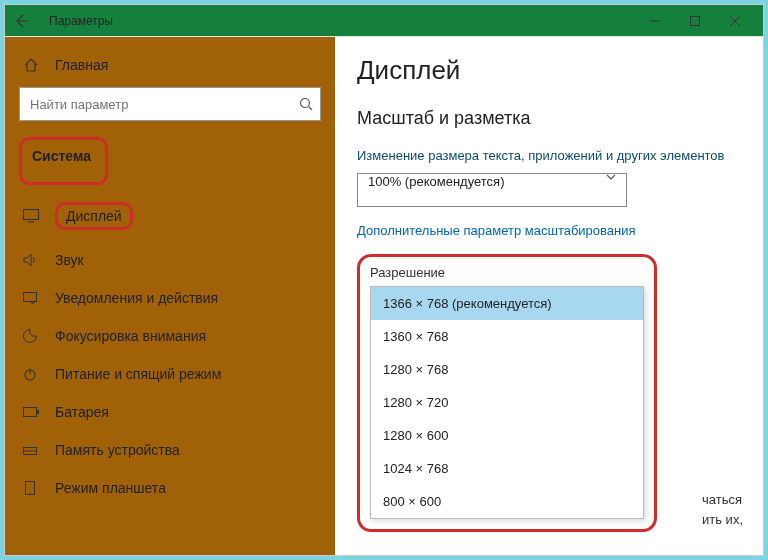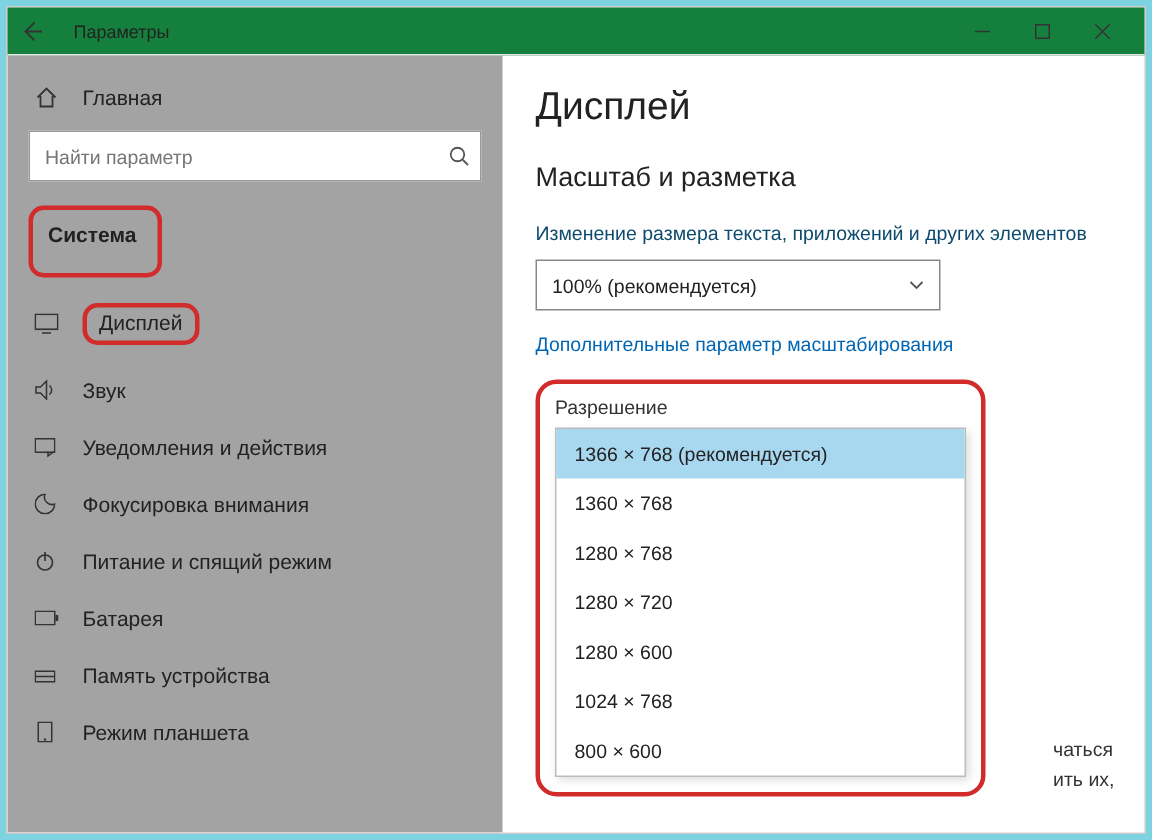--- a/index.html
+++ b/index.html
@@ -4,40 +4,40 @@
 <style>
   * { box-sizing: border-box; margin: 0; padding: 0; font-family: "Segoe UI", Tahoma, sans-serif; }
   body { width: 768px; height: 560px; background: #7dd3e0; padding: 4px; overflow: hidden; }
   .window { width: 100%; height: 100%; background: #fff; display: flex; flex-direction: column; border: 1px solid #ccc; }
   .titlebar { height: 32px; display: flex; align-items: center; padding: 0 8px; background: #15803d; border-bottom: 1px solid #e5e5e5; }
   .titlebar .back { width: 32px; text-align: center; font-size: 16px; color: #333; cursor: pointer; }
   .titlebar .title { font-size: 12px; color: #222; flex: 0 0 auto; margin-left: 4px; }
   .titlebar .spacer { flex: 1; }
   .win-btn { width: 40px; height: 100%; display: flex; align-items: center; justify-content: center; font-size: 12px; color: #555; cursor: pointer; }
   .content { flex: 1; display: flex; overflow: hidden; }
-  .sidebar { width: 330px; background: #a3a3a3; padding: 14px 14px 16px 14px; overflow: hidden; }
+  .sidebar { width: 330px; background: #a16207; padding: 14px 14px 16px 14px; overflow: hidden; }
   .home-row { display: flex; align-items: center; gap: 14px; padding: 6px 4px 14px 4px; cursor: pointer; }
   .home-row .icon { width: 18px; text-align: center; color: #333; }
   .home-row .label { font-size: 14px; color: #222; }
   .search { position: relative; margin-bottom: 16px; }
   .search input { width: 100%; height: 34px; border: 1px solid #999; background: #fff; padding: 0 34px 0 10px; font-size: 13px; color: #555; }
   .search .icon { position: absolute; right: 8px; top: 50%; transform: translateY(-50%); color: #555; font-size: 14px; }
   .section-title { font-size: 14px; font-weight: 600; color: #222; padding: 6px 6px 6px 2px; margin-bottom: 10px; display: inline-block; }
   .nav-item { display: flex; align-items: center; gap: 14px; padding: 11px 4px 11px 4px; cursor: pointer; }
   .nav-item .icon { width: 18px; text-align: center; color: #333; font-size: 14px; }
   .nav-item .label { font-size: 14px; color: #222; }
   .nav-item.active { background: transparent; }
   .nav-item.active .label-wrap { display: inline-block; }
   .highlight { border: 3px solid #d12b2b; border-radius: 10px; padding: 2px 8px; display: inline-block; }
 
   .main { flex: 1; padding: 18px 22px 0 22px; overflow: hidden; color: #222; position: relative; }
   h1 { font-size: 26px; font-weight: 400; margin-bottom: 22px; }
   h2 { font-size: 18px; font-weight: 400; margin-bottom: 18px; }
   .desc { font-size: 13px; color: #0c4a6e; margin-bottom: 8px; line-height: 1.4; }
-  .dropdown { width: 270px; height: 34px; border: 1px solid #888; display: flex; align-items: center; justify-content: space-between; padding: 0 10px; font-size: 13px; cursor: pointer; margin-bottom: 14px; }
+  .dropdown { width: 270px; height: 34px; border: 1px solid #888; display: flex; justify-content: space-between; padding: 0 10px; font-size: 13px; cursor: pointer; margin-bottom: 14px; }
   .dropdown .chev { font-size: 11px; color: #555; }
   .link { color: #0066b4; font-size: 13px; cursor: pointer; margin-bottom: 16px; display: inline-block; }
   .res-box { border: 3px solid #d12b2b; border-radius: 14px; padding: 8px 10px 10px 10px; width: 300px; }
   .res-label { font-size: 13px; color: #333; margin-bottom: 6px; }
   .res-list { border: 1px solid #bbb; background: #fff; box-shadow: 2px 2px 6px rgba(0,0,0,0.15); }
   .res-item { padding: 9px 12px; font-size: 13px; color: #222; cursor: pointer; }
   .res-item.selected { background: #a8d8f0; }
   .trail { position: absolute; right: 20px; bottom: 26px; font-size: 13px; color: #333; text-align: left; line-height: 1.5; }
   svg { display: block; }
 </style>

